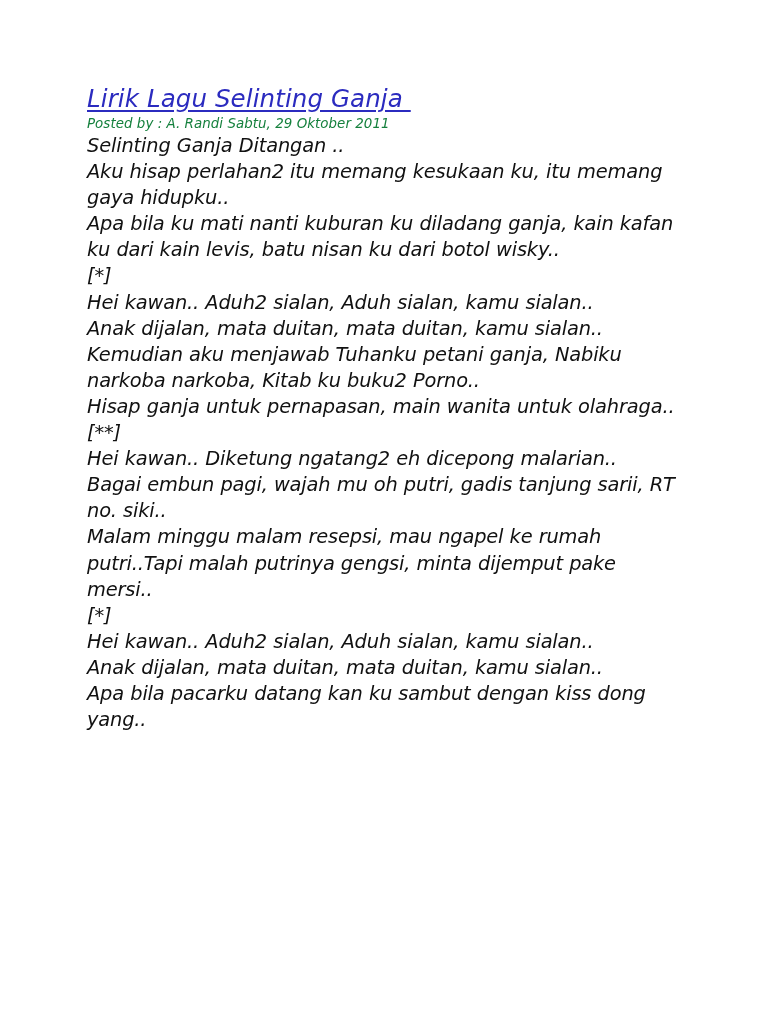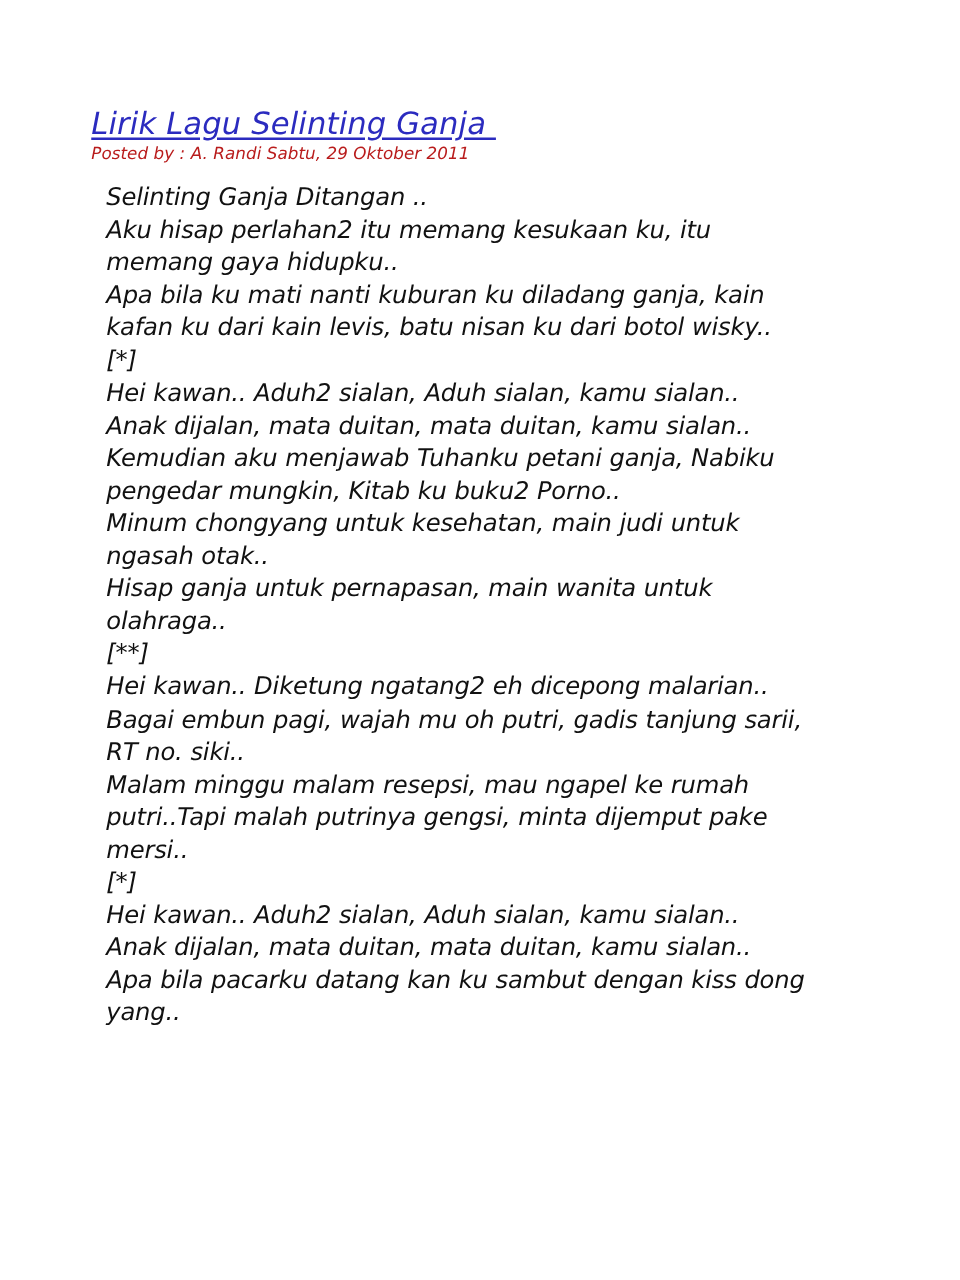--- a/index.html
+++ b/index.html
@@ -19,21 +19,21 @@
   .page {
     position: relative;
     width: 768px;
     height: 1024px;
     background: #ffffff;
     box-sizing: border-box;
   }
 
   .content {
     position: absolute;
-    left: 73px;
+    left: 87px;
     top: 84px;
     width: 592px;
   }
 
   .doc-title {
     display: inline-block;
     margin: 0;
     padding: 0;
     font-family: "DejaVu Sans", sans-serif;
     font-style: italic;
@@ -47,26 +47,26 @@
     white-space: pre;
   }
 
   .byline {
     margin: 1px 0 0 0;
     padding: 0;
     font-family: "DejaVu Sans", sans-serif;
     font-style: italic;
     font-size: 13.4px;
     line-height: 18px;
-    color: #b91c1c;
+    color: #15803d;
     letter-spacing: 0.05px;
   }
 
   .lyrics {
-    margin: 12px;
+    margin: 0;
     padding: 0;
     list-style: none;
   }
 
   .lyric-line {
     margin: 0;
     padding: 0;
     font-family: "DejaVu Sans", sans-serif;
     font-style: italic;
     font-weight: normal;
@@ -88,22 +88,21 @@
 
     <div class="byline">Posted by : A. Randi Sabtu, 29 Oktober 2011</div>
 
     <div class="lyrics">
         <p class="lyric-line">Selinting Ganja Ditangan ..</p>
         <p class="lyric-line">Aku hisap perlahan2 itu memang kesukaan ku, itu memang gaya hidupku..</p>
         <p class="lyric-line">Apa bila ku mati nanti kuburan ku diladang ganja, kain kafan ku dari kain levis, batu nisan ku dari botol wisky..</p>
         <p class="lyric-line">[*]</p>
         <p class="lyric-line">Hei kawan.. Aduh2 sialan, Aduh sialan, kamu sialan..</p>
         <p class="lyric-line">Anak dijalan, mata duitan, mata duitan, kamu sialan..</p>
-        <p class="lyric-line">Kemudian aku menjawab Tuhanku petani ganja, Nabiku pengedar mungkin, Kitab ku buku2 Porno..</p>
-        <p class="lyric-line">Minum chongyang untuk kesehatan, main judi untuk ngasah otak..</p>
+        <p class="lyric-line">Kemudian aku menjawab Tuhanku petani ganja, Nabiku narkoba narkoba, Kitab ku buku2 Porno..</p>
         <p class="lyric-line">Hisap ganja untuk pernapasan, main wanita untuk olahraga..</p>
         <p class="lyric-line">[**]</p>
         <p class="lyric-line">Hei kawan.. Diketung ngatang2 eh dicepong malarian..</p>
         <p class="lyric-line">Bagai embun pagi, wajah mu oh putri, gadis tanjung sarii, RT no. siki..</p>
         <p class="lyric-line">Malam minggu malam resepsi, mau ngapel ke rumah putri..Tapi malah putrinya gengsi, minta dijemput pake mersi..</p>
         <p class="lyric-line">[*]</p>
         <p class="lyric-line">Hei kawan.. Aduh2 sialan, Aduh sialan, kamu sialan..</p>
         <p class="lyric-line">Anak dijalan, mata duitan, mata duitan, kamu sialan..</p>
         <p class="lyric-line">Apa bila pacarku datang kan ku sambut dengan kiss dong yang..</p>
       </div>

